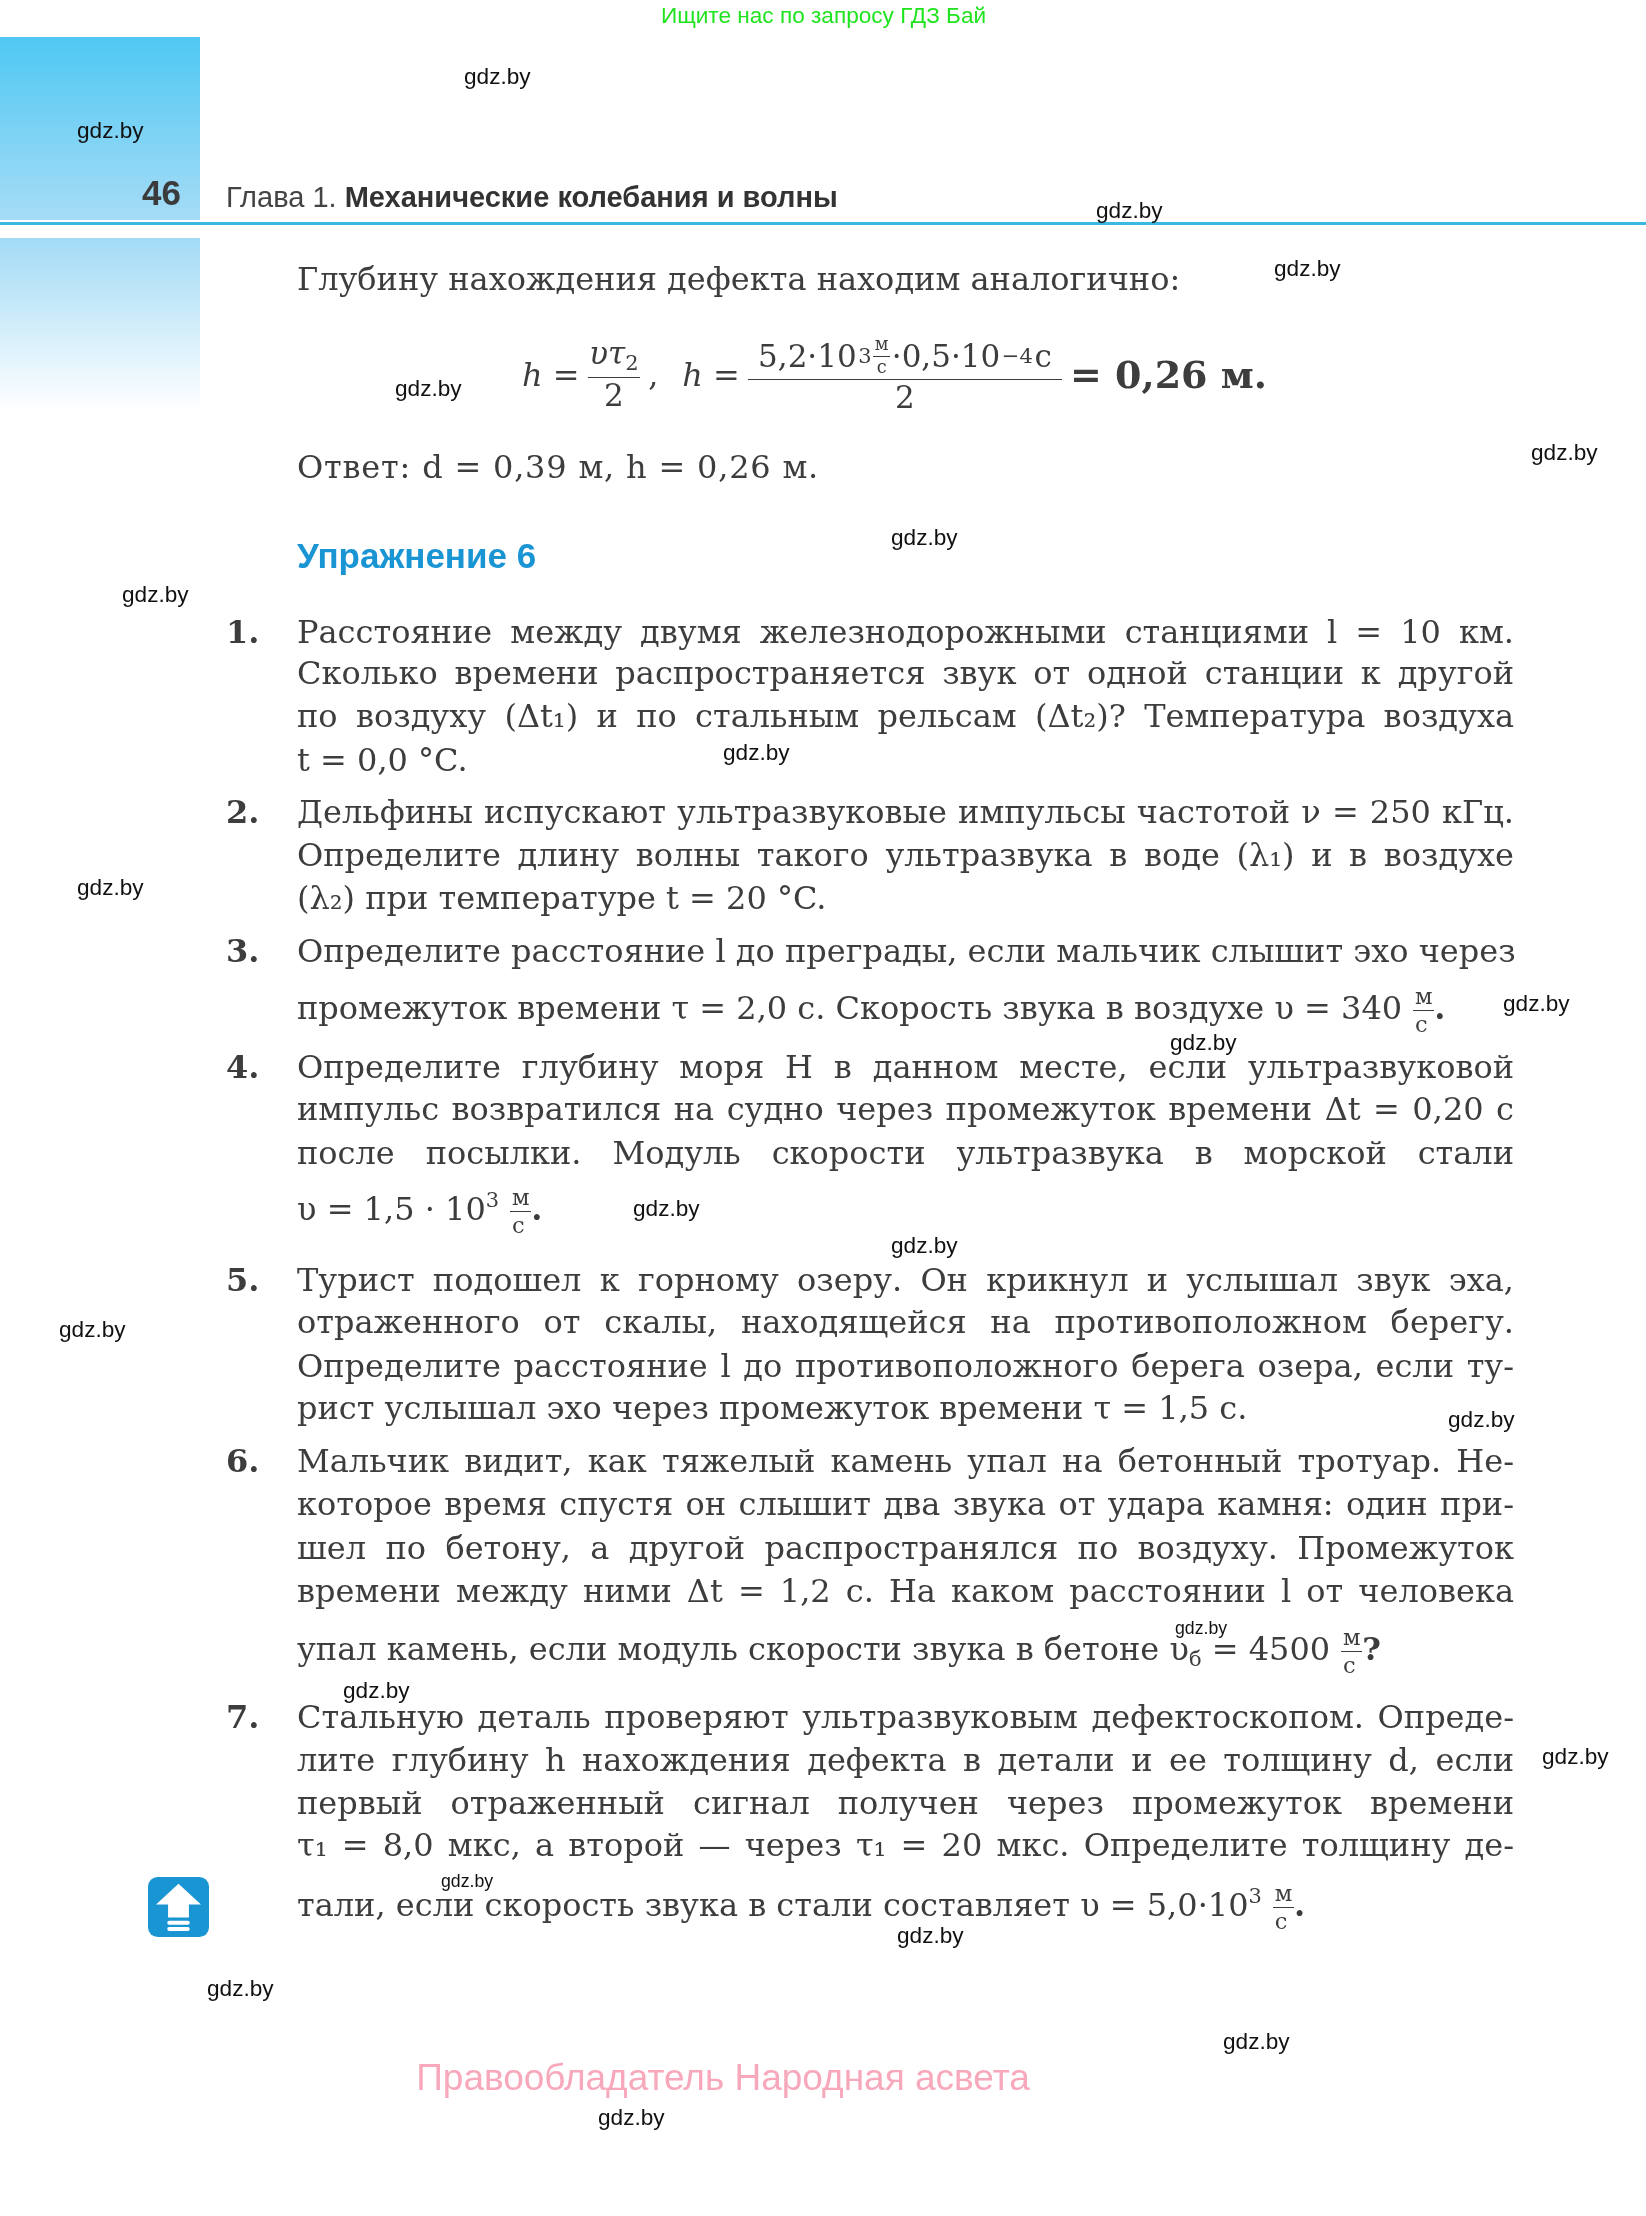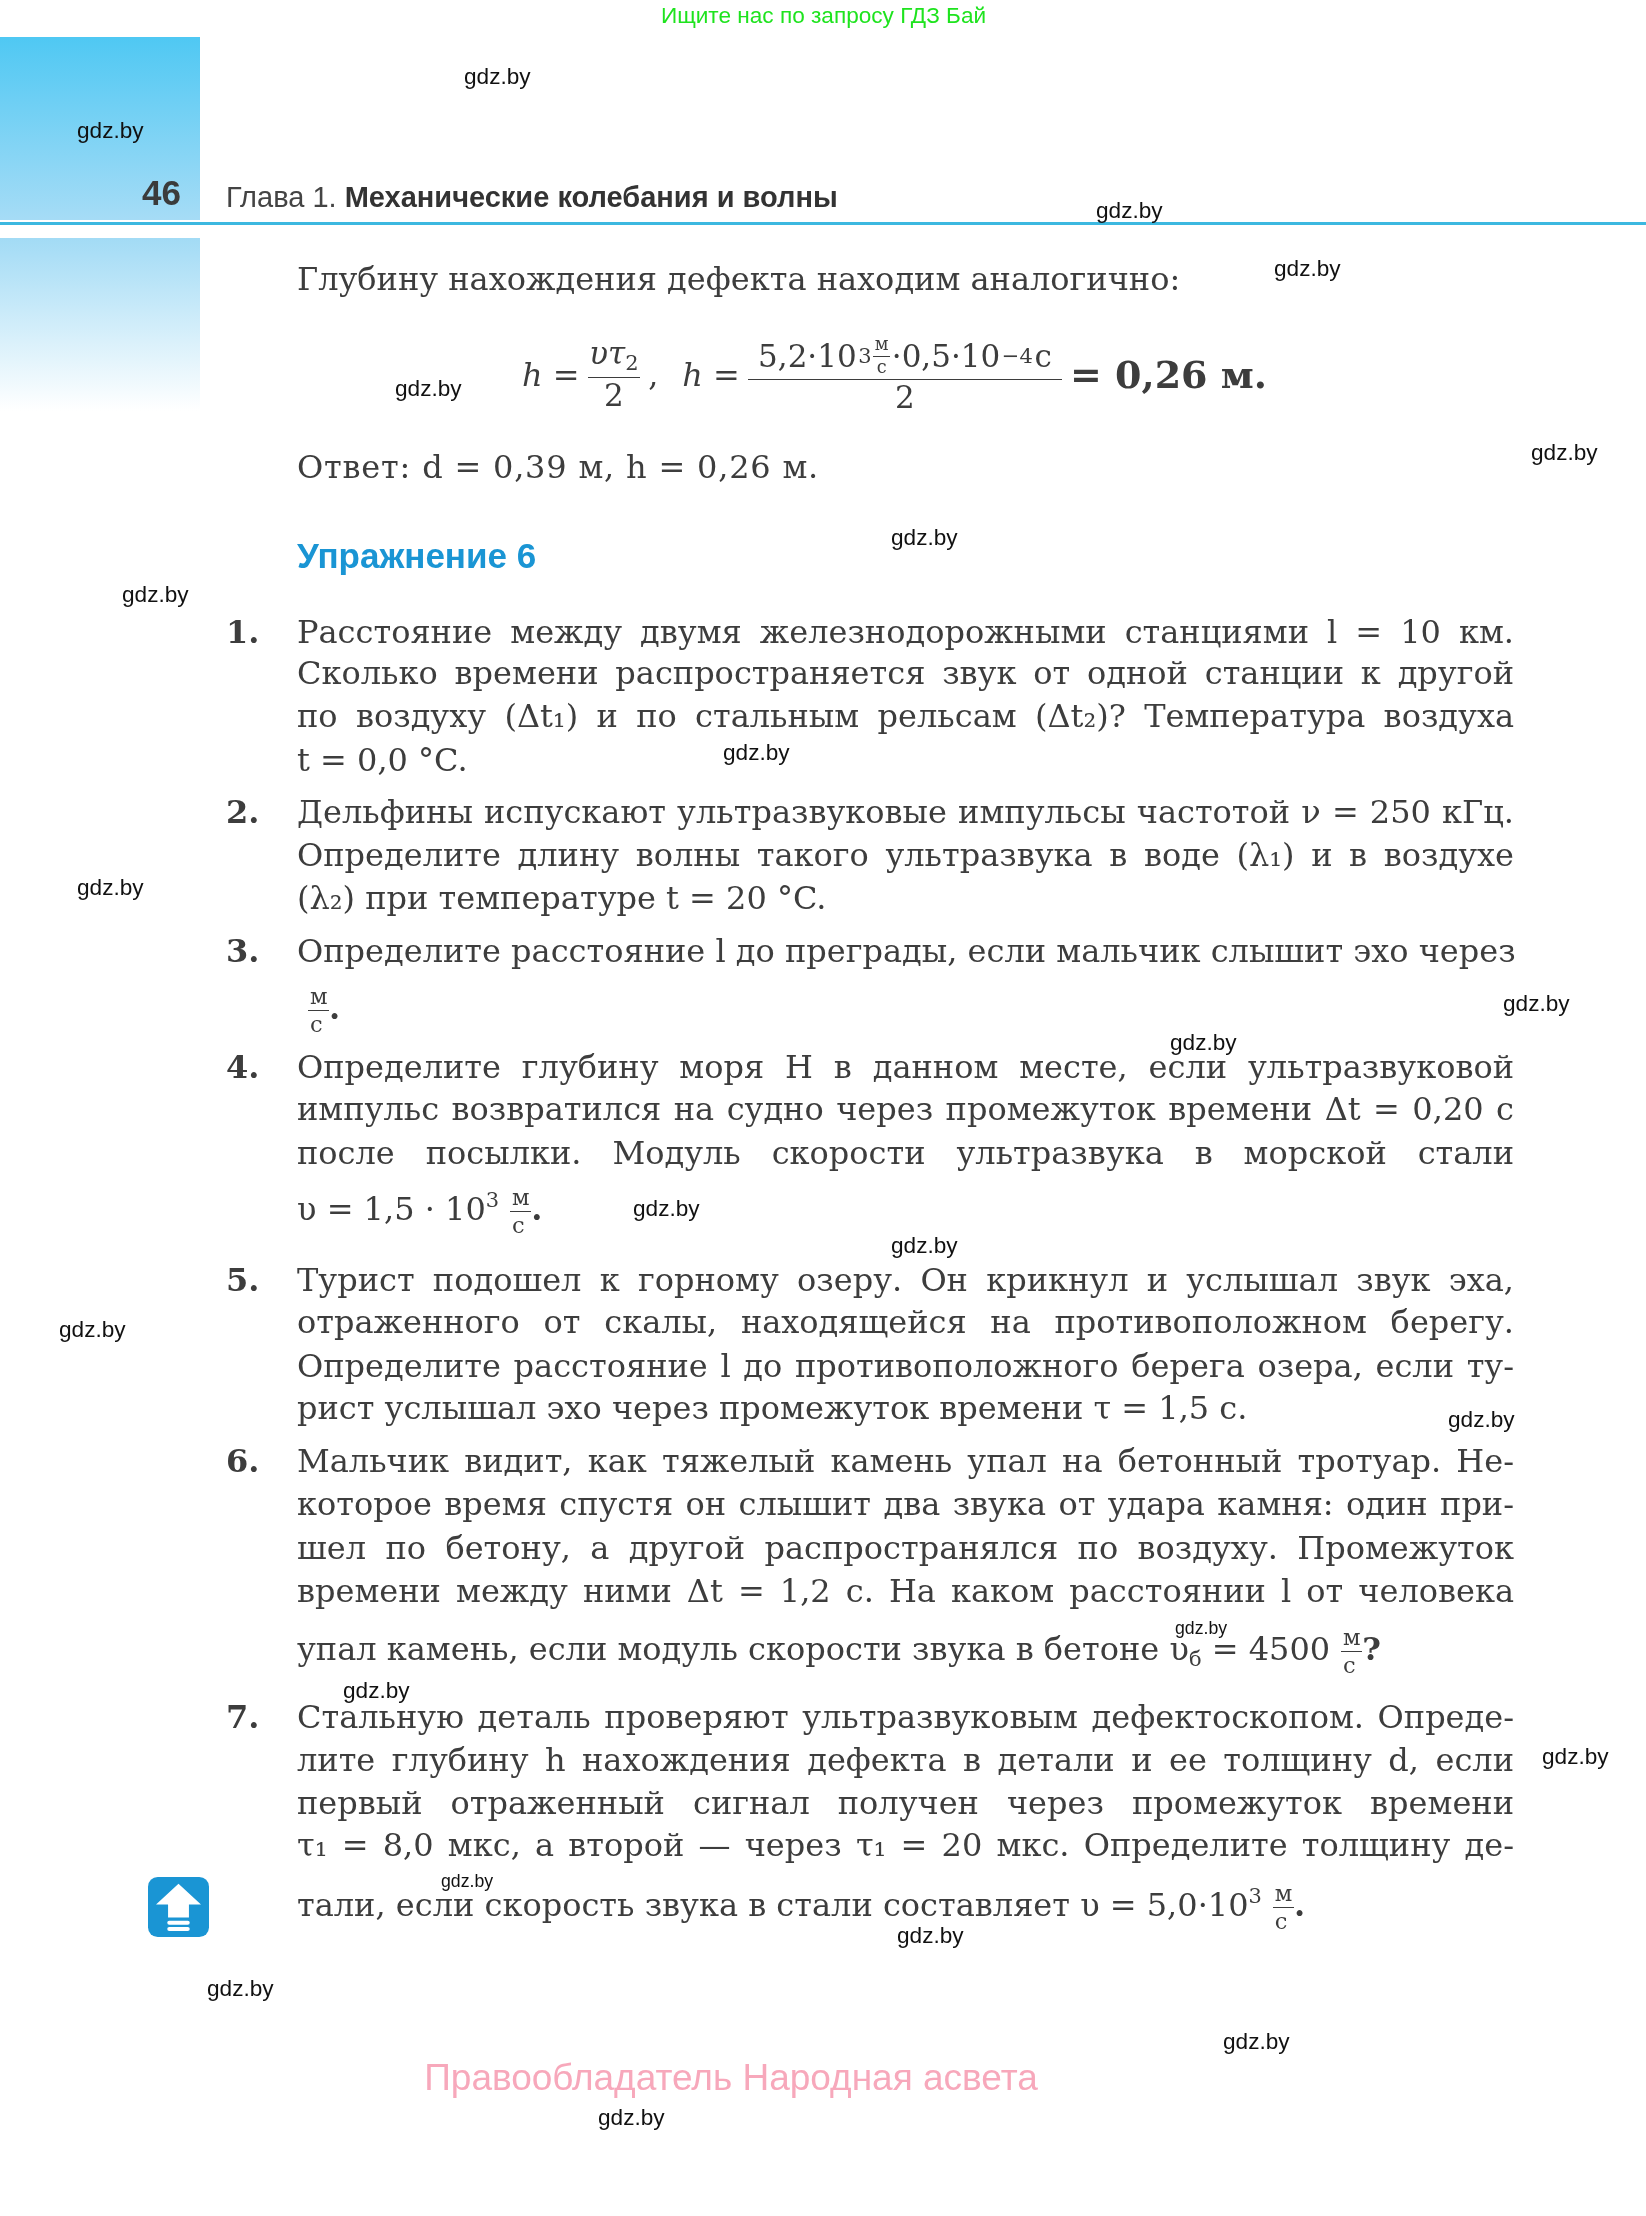--- a/index.html
+++ b/index.html
@@ -24,21 +24,21 @@
   .line.last { text-align-last:left; }
   .num { left:226px; width:48px; font-size:32px; font-weight:bold; color:#3d3d3d; }
   .ex-title { left:297px; top:536px; font-family:"Liberation Sans", sans-serif; font-weight:bold; font-size:35px; color:#1a95d4; }
   i { font-style:italic; }
   sub { font-size:21px; vertical-align:-6.4px; }
   sup { font-size:21px; vertical-align:13px; }
   .frac { display:inline-block; vertical-align:middle; text-align:center; line-height:1; }
   .frac .n, .frac .d { display:block; font-size:22.6px; padding:0 1.6px; }
   .frac .bar { display:block; border-top:1.6px solid #3d3d3d; margin:2.4px 0; }
   .bigfrac .n, .bigfrac .d { font-size:31px; }
-  .footer-pink { left:8px; width:1446px; top:2057px; text-align:center; color:#f7a8bb;
+  .footer-pink { left:0; width:1446px; top:2057px; text-align:center; color:#f7a8bb;
                  font-family:"Liberation Sans", sans-serif; font-size:37px; }
   .footer-links { left:0; width:1647px; top:2181px; text-align:center; color:#1a3fd8;
                   font-family:"Liberation Sans", sans-serif; font-size:22.6px; }
   .iconbox { left:148px; top:1877px; width:61px; height:60px; border-radius:9.7px; background:#1a95d4; }
 </style>
 </head>
 <body>
 
 <div class="abs topnote">Ищите нас по запросу ГДЗ Бай</div>
 
@@ -90,21 +90,21 @@
     <div class="abs line" style="top: 613px;"><span>Расстояние между двумя железнодорожными станциями l = 10 км.</span></div>
     <div class="abs line" style="top: 654px;"><span>Сколько времени распространяется звук от одной станции к другой</span></div>
     <div class="abs line" style="top: 697px;"><span>по воздуху (Δt₁) и по стальным рельсам (Δt₂)? Температура воздуха</span></div>
     <div class="abs line last" style="top: 741px;"><span>t = 0,0 °C.</span></div>
     <div class="abs num" style="top: 793px;">2.</div>
     <div class="abs line" style="top: 793px;"><span>Дельфины испускают ультразвуковые импульсы частотой ν = 250 кГц.</span></div>
     <div class="abs line" style="top: 836px;"><span>Определите длину волны такого ультразвука в воде (λ₁) и в воздухе</span></div>
     <div class="abs line last" style="top: 879px;"><span>(λ₂) при температуре t = 20 °C.</span></div>
     <div class="abs num" style="top: 932px;">3.</div>
     <div class="abs line" style="top: 932px;"><span>Определите расстояние l до преграды, если мальчик слышит эхо через</span></div>
-    <div class="abs line last" style="top: 985px; width: auto;"><span class="frac" style="margin-left: 11.3px;"><span class="n">м</span><span class="bar"></span><span class="d">с</span></span><b>.</b></div>
+    <div class="abs line last" style="top: 985px; width: auto;"><span>промежуток времени τ = 2,0 с. Скорость звука в воздухе υ = 340</span><span class="frac" style="margin-left: 11.3px;"><span class="n">м</span><span class="bar"></span><span class="d">с</span></span><b>.</b></div>
     <div class="abs num" style="top: 1048px;">4.</div>
     <div class="abs line" style="top: 1048px;"><span>Определите глубину моря H в данном месте, если ультразвуковой</span></div>
     <div class="abs line" style="top: 1090px;"><span>импульс возвратился на судно через промежуток времени Δt = 0,20 с</span></div>
     <div class="abs line" style="top: 1134px;"><span>после посылки. Модуль скорости ультразвука в морской стали</span></div>
     <div class="abs line last" style="top: 1186px; width: auto;"><span>υ = 1,5 · 10</span><sup>3</sup><span class="frac" style="margin-left: 11.3px;"><span class="n">м</span><span class="bar"></span><span class="d">с</span></span><b>.</b></div>
     <div class="abs num" style="top: 1261px;">5.</div>
     <div class="abs line" style="top: 1261px;"><span>Турист подошел к горному озеру. Он крикнул и услышал звук эха,</span></div>
     <div class="abs line" style="top: 1303px;"><span>отраженного от скалы, находящейся на противоположном берегу.</span></div>
     <div class="abs line" style="top: 1347px;"><span>Определите расстояние l до противоположного берега озера, если ту-</span></div>
     <div class="abs line last" style="top: 1389px;"><span>рист услышал эхо через промежуток времени τ = 1,5 с.</span></div>

